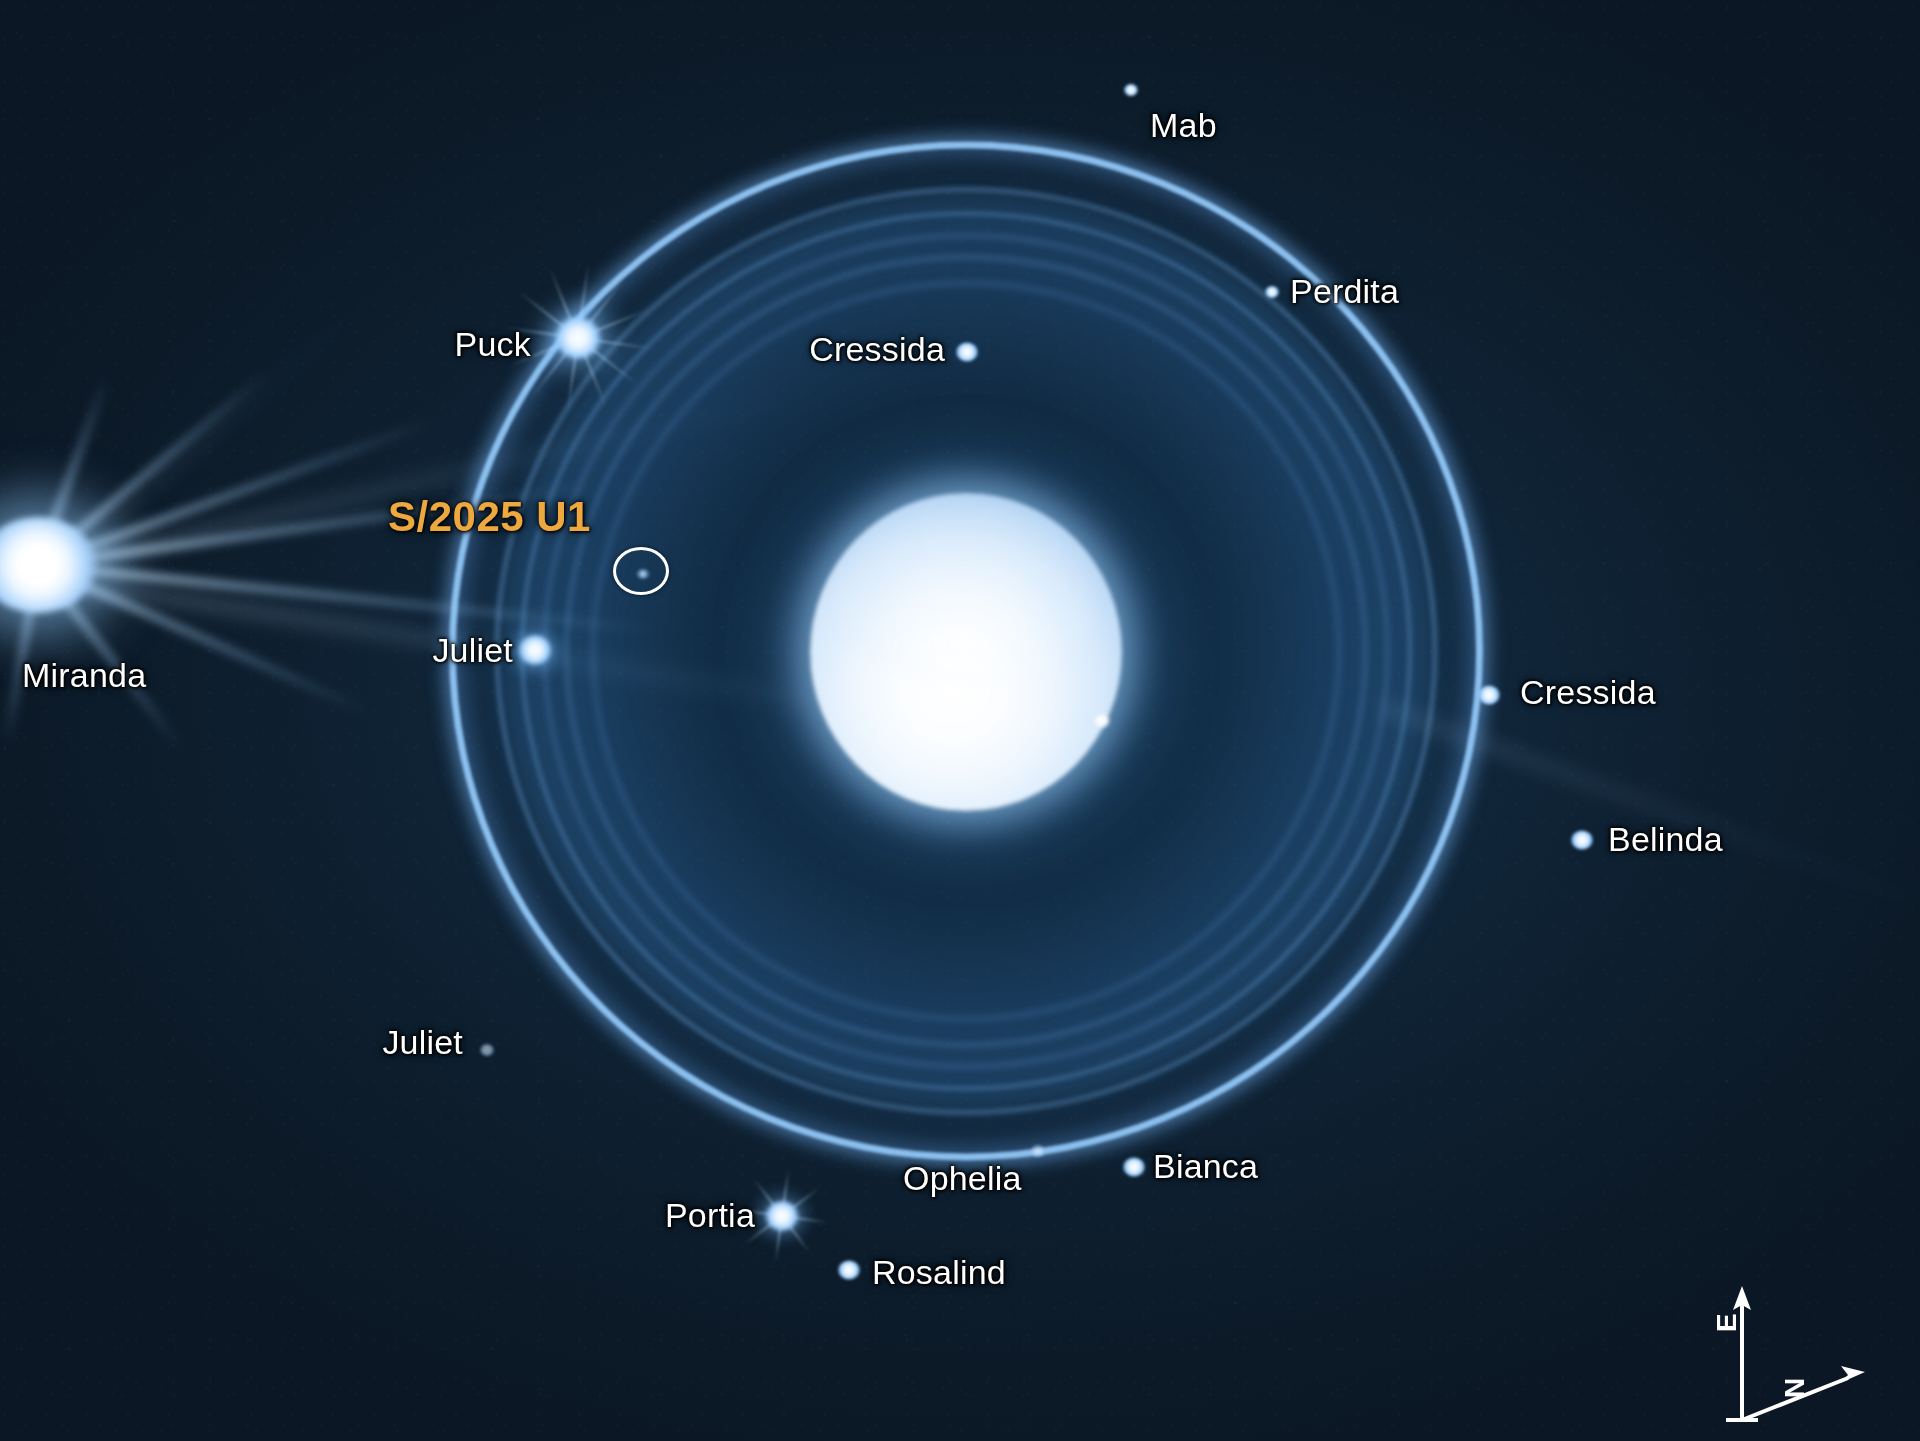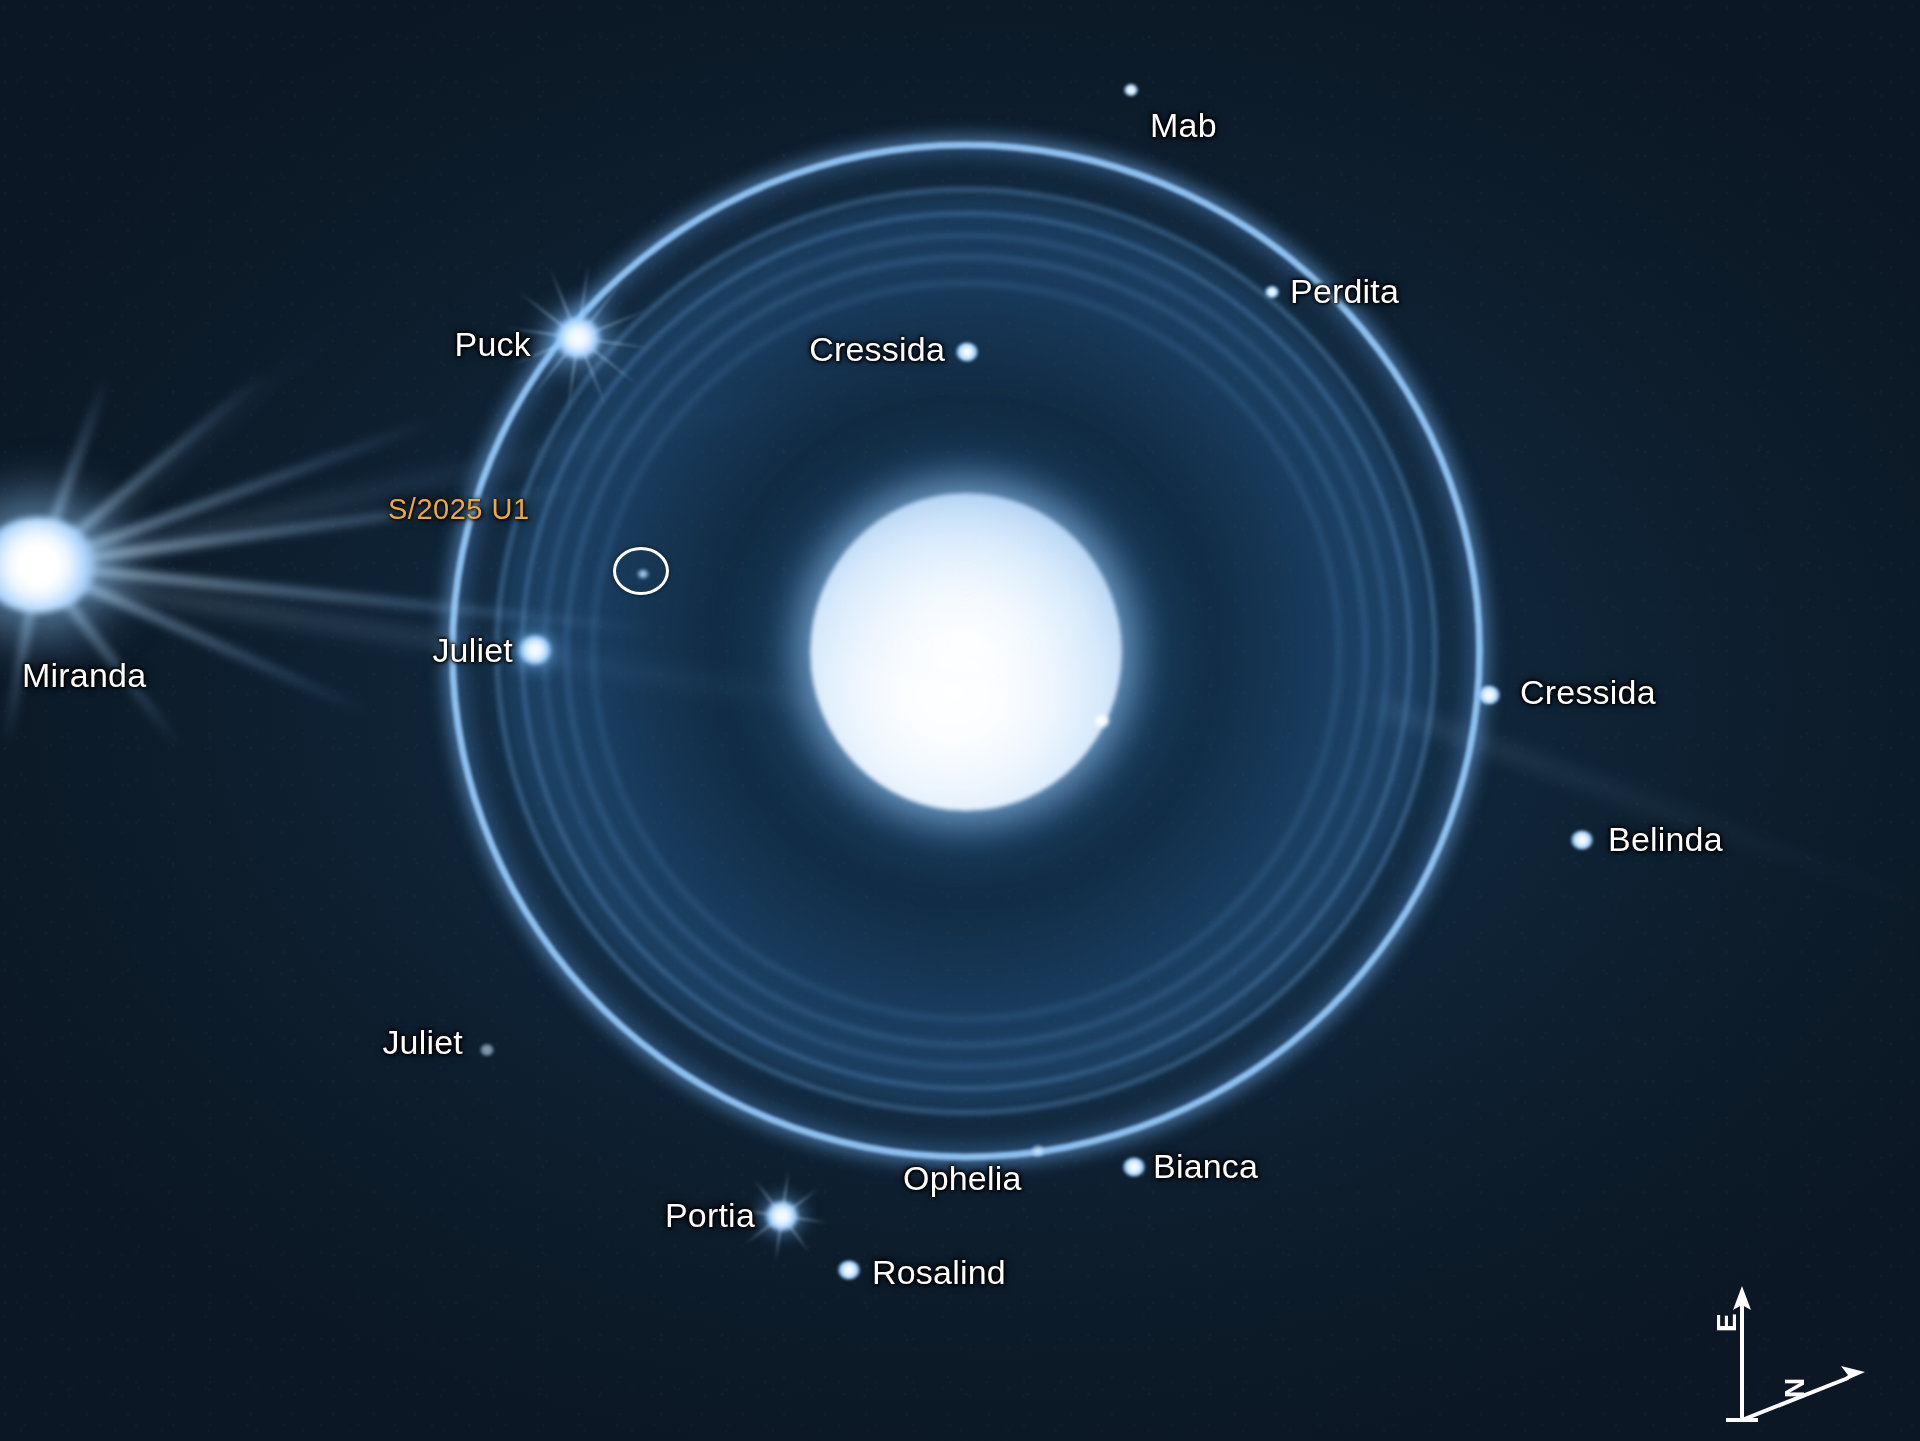--- a/index.html
+++ b/index.html
@@ -189,22 +189,22 @@
        1px 1px 3px rgba(0,0,0,.95),
       -1px -1px 3px rgba(0,0,0,.85),
        0 0 10px rgba(0,0,0,.75);
     pointer-events:none;
   }
   .label.right-align{ transform:translateX(-100%); }
 
   #label-discovery{
     position:absolute;
     color:#eda93f;
-    font-size:29px;
-    font-weight:400;
+    font-size:42px;
+    font-weight:700;
     letter-spacing:.5px;
     white-space:nowrap;
     text-shadow:
       0 0 5px rgba(0,0,0,.95),
       1px 1px 3px rgba(0,0,0,.95),
       0 0 12px rgba(0,0,0,.7);
   }
   #discovery-circle{
     position:absolute;
     width:50px; height:42px;

